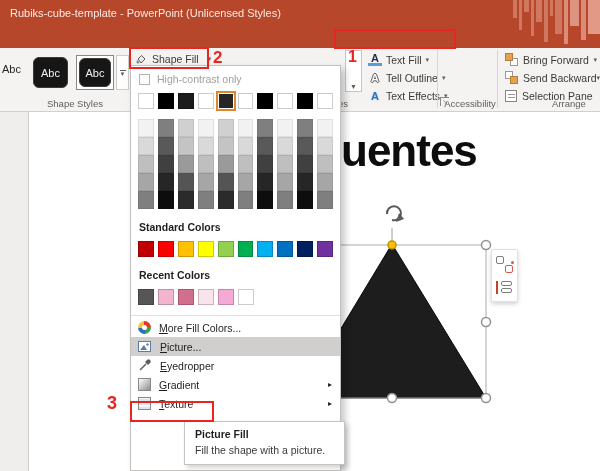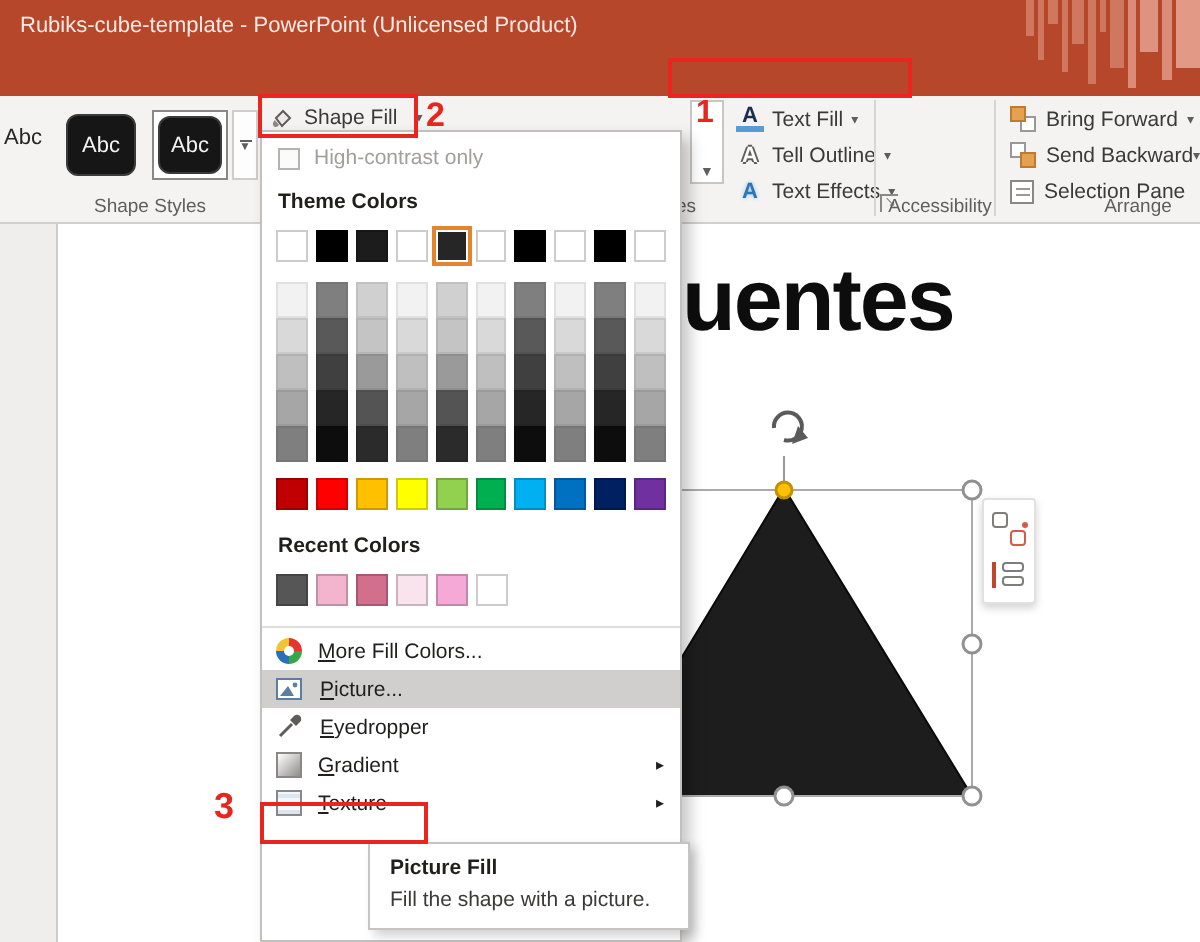--- a/index.html
+++ b/index.html
@@ -128,21 +128,21 @@
   #ann-num2{left:213px;top:48px;font-size:17px;}
   #ann-box3{left:130px;top:401px;width:84px;height:21px;}
   #ann-num3{left:107px;top:393px;font-size:18px;}
 </style>
 </head>
 <body>
 
 <div id="app">
 
   <div id="titlebar" class="abs">
-    <div id="app-title" class="abs">Rubiks-cube-template  -  PowerPoint (Unlicensed Product)</div>
+    <div id="app-title" class="abs">Rubiks-cube-template  -  PowerPoint (Unlicensed Styles)</div>
   </div>
   <div id="ctx-group" class="abs">Drawing Tools</div>
   <div id="skyline" class="abs">
     <div style="width:4px;height:18px"></div>
       <div style="width:3px;height:30px"></div>
     <div style="width:5px;height:12px"></div>
       <div style="width:3px;height:36px"></div>
     <div style="width:6px;height:22px"></div>
       <div style="width:4px;height:42px"></div>
     <div style="width:3px;height:16px"></div>
@@ -265,21 +265,20 @@
         <i class="b1"></i>
         <i class="b2"></i>
       </div>
   </div>
 
   <div id="fill-menu" class="abs">
     <div id="hc-row">
       <span id="hc-box"></span>
       <span id="hc-label">High-contrast only</span>
     </div>
-    <div class="menu-h">Theme Colors</div>
     <div class="swrow top">
         <div class="sw" style="background: rgb(255, 255, 255);"></div>
         <div class="sw" style="background: rgb(0, 0, 0);"></div>
         <div class="sw" style="background: rgb(28, 28, 28);"></div>
         <div class="sw" style="background: rgb(255, 255, 255);"></div>
         <div class="sw sel" style="background: rgb(38, 38, 38);"></div>
         <div class="sw" style="background: rgb(255, 255, 255);"></div>
         <div class="sw" style="background: rgb(0, 0, 0);"></div>
         <div class="sw" style="background: rgb(255, 255, 255);"></div>
         <div class="sw" style="background: rgb(0, 0, 0);"></div>
@@ -340,20 +339,21 @@
           <div class="sw" style="background: rgb(43, 43, 43);"></div>
           <div class="sw" style="background: rgb(127, 127, 127);"></div>
           <div class="sw" style="background: rgb(43, 43, 43);"></div>
           <div class="sw" style="background: rgb(127, 127, 127);"></div>
           <div class="sw" style="background: rgb(13, 13, 13);"></div>
           <div class="sw" style="background: rgb(127, 127, 127);"></div>
           <div class="sw" style="background: rgb(13, 13, 13);"></div>
           <div class="sw" style="background: rgb(127, 127, 127);"></div>
         </div>
     </div>
+    <div class="menu-h" style="margin-top:12px">Standard Colors</div>
     <div class="swrow top">
         <div class="sw" style="background: rgb(192, 0, 0);"></div>
         <div class="sw" style="background: rgb(255, 0, 0);"></div>
         <div class="sw" style="background: rgb(255, 192, 0);"></div>
         <div class="sw" style="background: rgb(255, 255, 0);"></div>
         <div class="sw" style="background: rgb(146, 208, 80);"></div>
         <div class="sw" style="background: rgb(0, 176, 80);"></div>
         <div class="sw" style="background: rgb(0, 176, 240);"></div>
         <div class="sw" style="background: rgb(0, 112, 192);"></div>
         <div class="sw" style="background: rgb(0, 32, 96);"></div>

